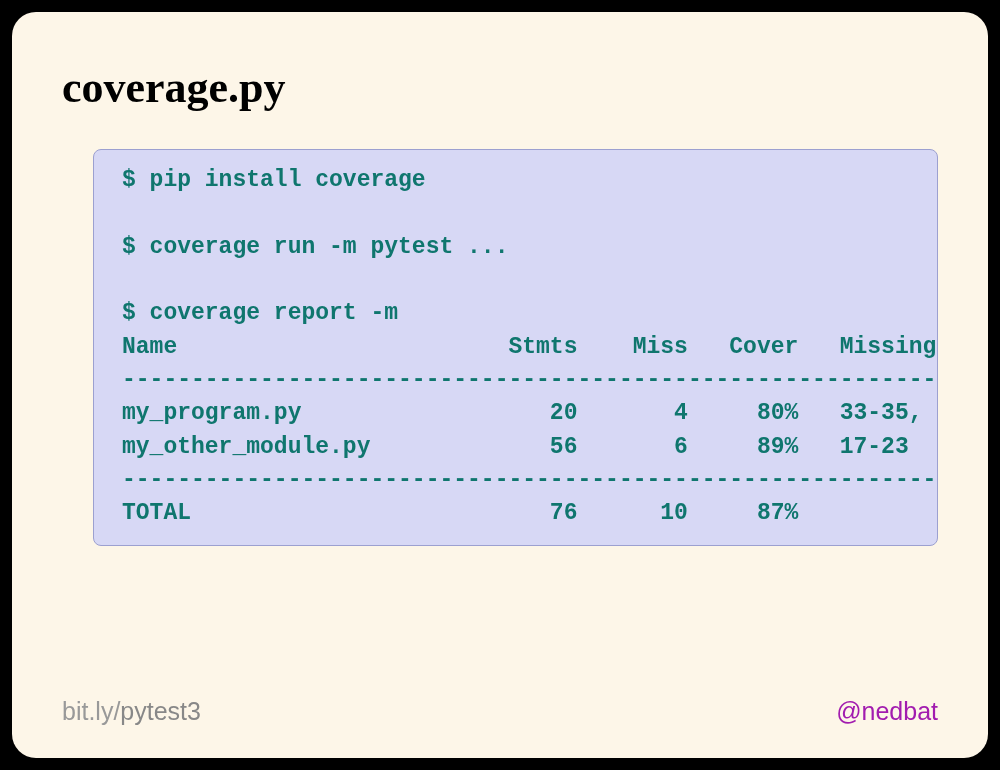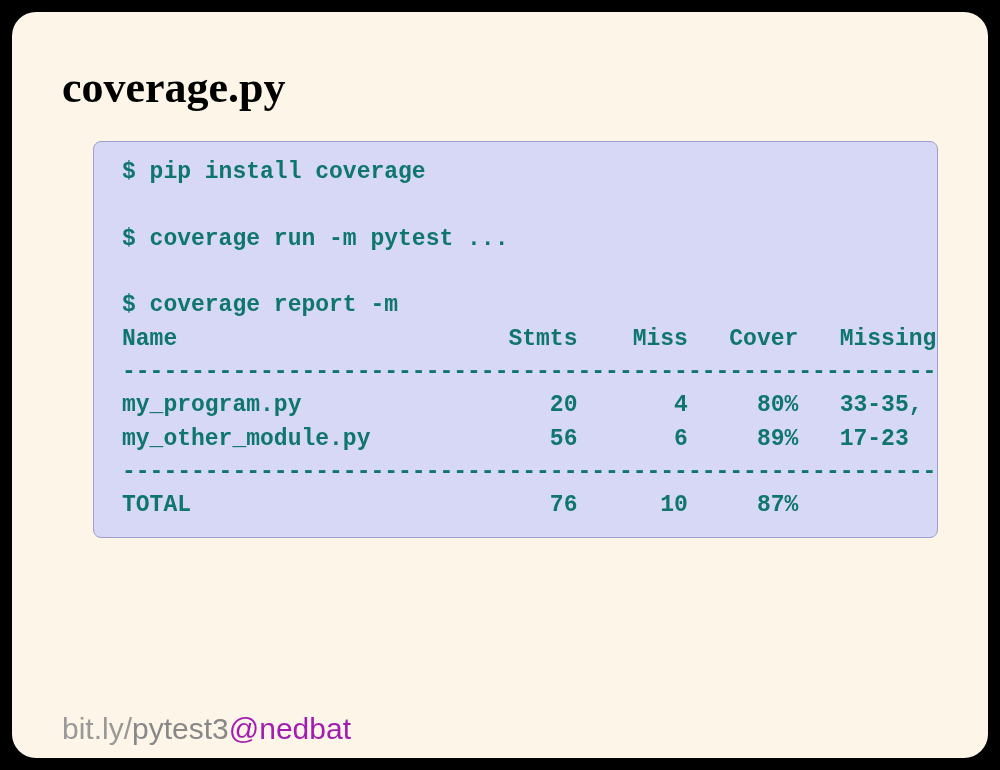--- a/index.html
+++ b/index.html
@@ -23,43 +23,44 @@
       border-radius: 24px;
       padding: 50px 50px 30px 50px;
       position: relative;
       display: flex;
       flex-direction: column;
     }
     .title {
       font-size: 44px;
       font-weight: bold;
       color: #000;
-      margin-bottom: 28px;
+      margin-bottom: 36px;
     }
     .code-block {
       background: #d7d8f5;
       border: 1px solid #9ca0d0;
       border-radius: 8px;
       padding: 14px 28px;
       font-family: 'Menlo', 'Consolas', 'Courier New', monospace;
       font-size: 23px;
       font-weight: bold;
       color: #0f766e;
       line-height: 1.45;
       white-space: pre;
       overflow: hidden;
       margin-left: 31px;
     }
     .footer {
       position: absolute;
-      bottom: 12px;
+      bottom: 32px;
       left: 50px;
       right: 50px;
       display: flex;
-      font-size: 30px;
+      justify-content: space-between;
+      font-size: 25px;
       color: #888;
       font-family: -apple-system, BlinkMacSystemFont, 'Segoe UI', Arial, sans-serif;
     }
     .footer-left .prefix {
       color: #999;
     }
     .footer-left .suffix {
       color: #888;
     }
     .footer-right {

